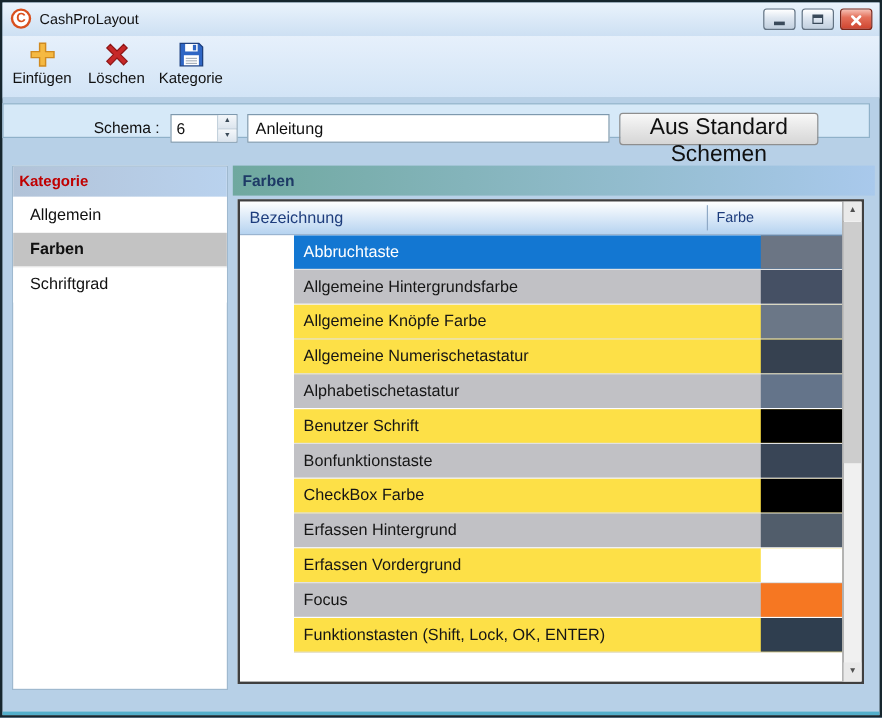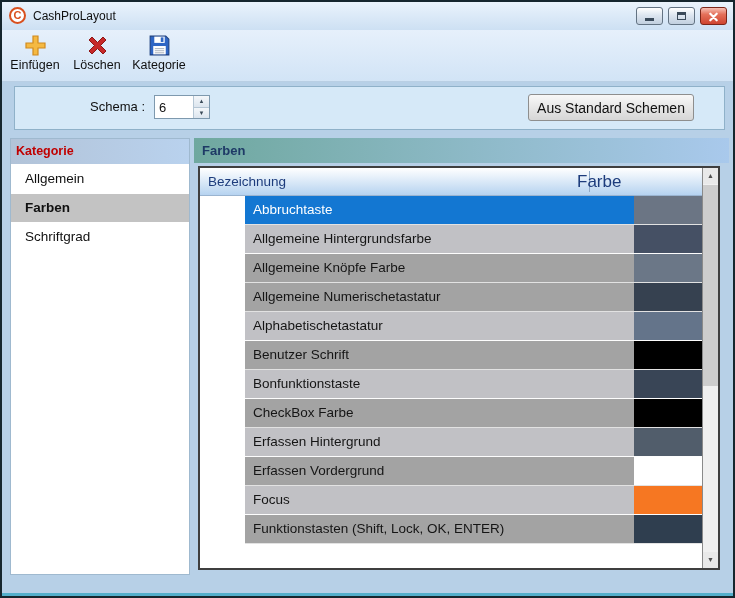--- a/index.html
+++ b/index.html
@@ -34,38 +34,38 @@
   .toolbar { left:0; right:0; top:28px; height:52px; box-sizing:border-box;
     background:linear-gradient(#e6f0fb,#d2e4f6); border-bottom:1px solid #b9cfe4;
     display:flex; align-items:flex-end; padding:2px 4px; gap:4px; }
   .toolbtn { width:58px; height:47px; display:flex; flex-direction:column; align-items:center;
     justify-content:flex-start; gap:0; background:transparent; border:none; padding:1px 0 0 0;
     font-family:inherit; }
   .toolbtn svg { width:25px; height:25px; display:block; }
   .tlabel { font-size:12.5px; color:#101010; white-space:nowrap; }
 
   
-  .schema-panel { left:12px; right:8px; top:84px; height:44px; box-sizing:border-box;
+  .schema-panel { left:0; right:8px; top:84px; height:29px; box-sizing:border-box;
     background:#d6e9f8; border:1px solid #8fb1c9;text-decoration:underline; }
   .schema-label { left:0; top:0; width:130px; height:40px; line-height:40px;
     text-align:right; font-size:13px; color:#101010; }
   .spinner { left:139px; top:8px; width:56px; height:24px; background:#fff;
     border:1px solid #7e99ae; box-sizing:border-box; }
   .spinner input { border:none; width:33px; height:100%; font-size:13px; padding:0 0 0 4px;
     outline:none; background:transparent; font-family:inherit; color:#101010; }
   .spinner-arrows { position:absolute; right:0; top:0; width:16px; height:100%;
     display:flex; flex-direction:column; border-left:1px solid #b5c6d4; box-sizing:border-box; }
   .spin-btn { flex:1; font-size:6px; line-height:10px; text-align:center; padding:0;
     background:linear-gradient(#f4f7fa,#dce5ee); color:#3a4a58; border:none; font-family:inherit; }
   .spin-up { border-bottom:1px solid #b5c6d4; }
   .schema-name-input { left:203px; top:8px; width:302px; height:24px; border:1px solid #7e99ae;
     font-size:13.5px; padding:0 6px; box-sizing:border-box; font-family:inherit; color:#101010; }
   .std-btn { left:513px; top:7px; width:166px; height:27px;
     background:linear-gradient(#f8f8f8,#e3e3e3 60%,#d6d6d6); border:1px solid #8e8e8e;
-    border-radius:3px; font-size:14px; color:#101010; font-family:inherit; }
+    border-radius:3px; font-size:19px; color:#101010; font-family:inherit; }
 
   
   .cat-panel { left:8px; top:136px; width:180px; height:437px; background:#fff;
     border:1px solid #9fb9cf; box-sizing:border-box; }
   .cat-header { height:25px; background:linear-gradient(90deg,#b2c3d8,#b9d2ee);
     color:#C00000; font-weight:bold; font-size:12.5px; line-height:25px; padding-left:5px;
     border-bottom:1px solid #ffffff; }
   .cat-item { height:28px; line-height:28px; padding-left:14px; font-size:13.5px;
     color:#101010; background:#fff; border-bottom:1px solid #fff; }
   .cat-item.selected { background:#c3c3c3; font-weight:bold; }
@@ -73,24 +73,24 @@
   
   .colors-panel { left:192px; top:136px; width:535px; height:437px; }
   .colors-header { left:0; top:0; right:0; height:25px; box-sizing:border-box;
     background:linear-gradient(90deg,#6FA89F,#A9C9EC); color:#1E3A66; font-weight:bold;
     font-size:13px; line-height:25px; padding-left:8px; }
   .color-table { left:4px; top:28px; width:522px; height:404px; box-sizing:border-box;
     border:2px solid #3f3f3f; background:#fff; overflow:hidden; }
   .table-header { left:0; top:0; right:16px; height:28px; box-sizing:border-box;
     background:linear-gradient(#ffffff,#b6d3f0); border-bottom:1px solid #9ab4d0; }
   .th-bez { left:8px; top:0; line-height:27px; font-size:13.5px; color:#1D3C7C; }
-  .th-farbe { left:377px; top:0; line-height:27px; font-size:17px; color:#1D3C7C; }
+  .th-farbe { left:397px; top:0; line-height:27px; font-size:12px; color:#1D3C7C; }
   .th-divider { left:389px; top:3px; bottom:3px; width:1px; background:#8fa9c6; }
   .rows { left:0; top:28px; right:16px; bottom:0; overflow:hidden;margin-left:45px; }
-  .trow { height:29px; position:relative; background:#a3a3a3; box-sizing:border-box;
+  .trow { height:29px; position:relative; background:#fde047; box-sizing:border-box;
     border-bottom:1px solid #e2e2e2; }
   .trow.alt { background:#c1c1c5; border-bottom:1px solid #fdfdfd; }
   .trow.selected { background:#1377D2; }
   .trow.selected .tname { color:#fff; }
   .tname { position:absolute; left:8px; top:0; line-height:28px; font-size:13.5px;
     color:#151515; white-space:nowrap; }
   .tswatch { position:absolute; left:389px; top:0; right:0; height:100%; }
 
   
   .vscroll { position:absolute; top:0; right:0; bottom:0; width:16px; background:#f0f0f0;
@@ -153,20 +153,21 @@
 
   <div class="abs schema-panel">
     <div class="abs schema-label">Schema :</div>
     <div class="abs spinner">
       <input value="6" style="">
       <div class="spinner-arrows">
         <button class="spin-btn spin-up">▲</button>
         <button class="spin-btn">▼</button>
       </div>
     </div>
+    <input class="abs schema-name-input" value="Anleitung" style="">
     <button class="abs std-btn">Aus Standard Schemen</button>
   </div>
 
   <div class="abs cat-panel">
     <div class="cat-header">Kategorie</div>
     <div class="cat-item">Allgemein</div>
     <div class="cat-item selected">Farben</div>
     <div class="cat-item">Schriftgrad</div>
   </div>
 

